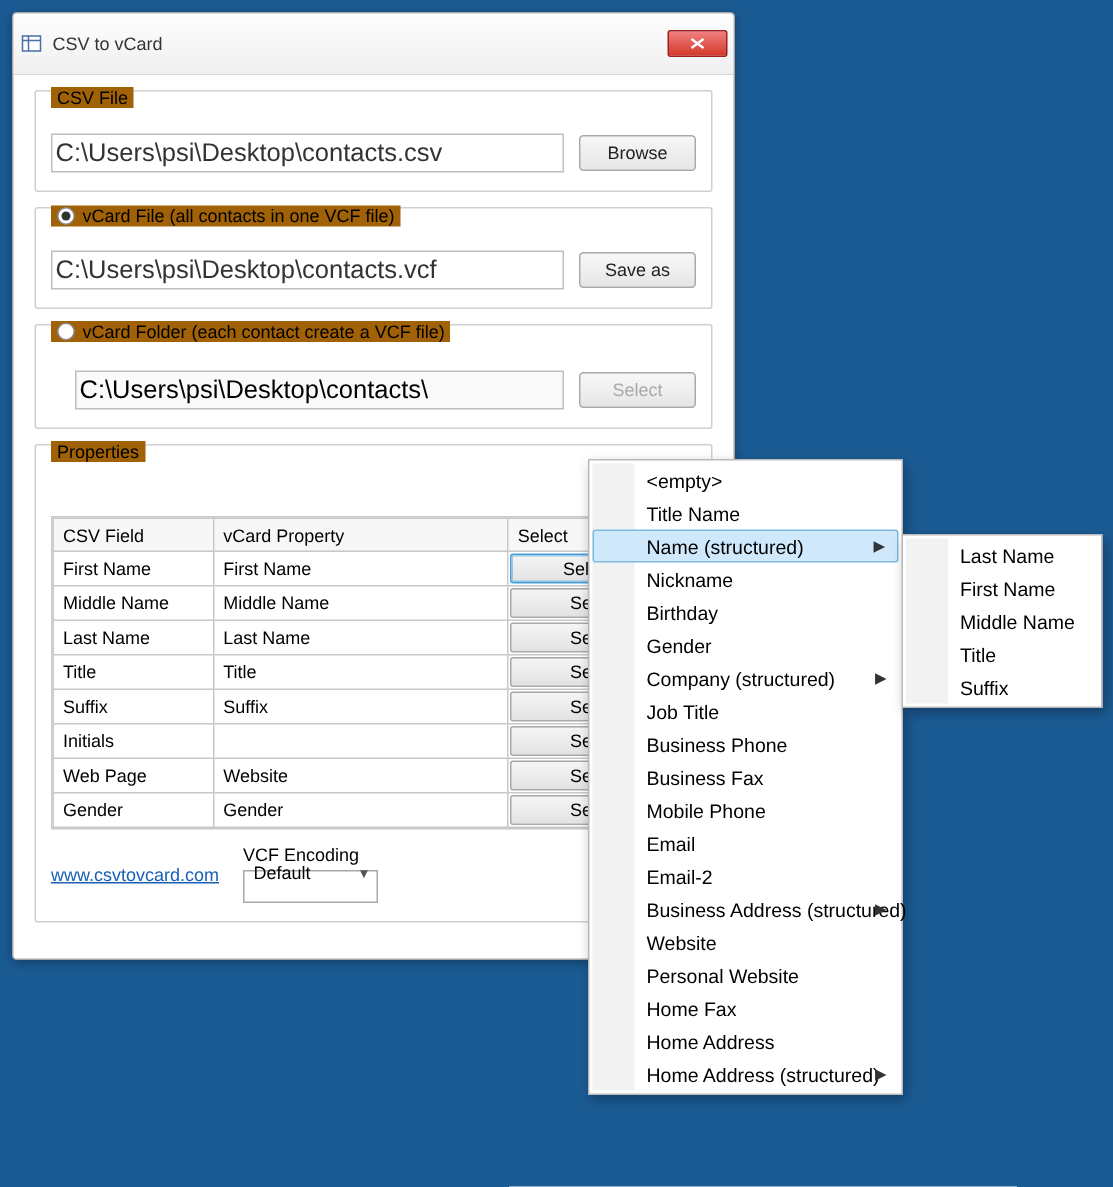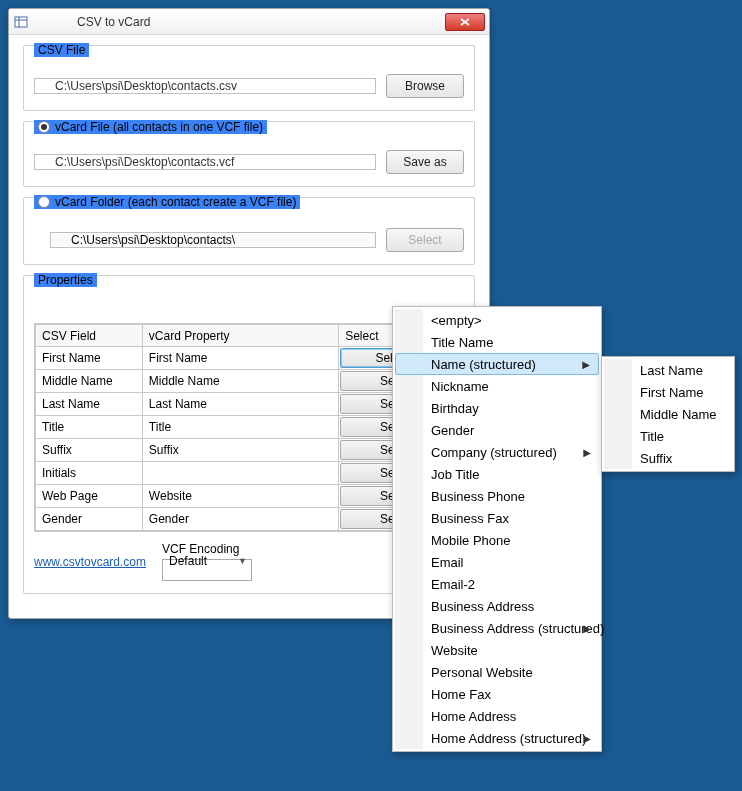--- a/index.html
+++ b/index.html
@@ -18,28 +18,27 @@
     position: absolute;
     left: 8px;
     top: 8px;
     width: 482px;
     background: #fff;
     border: 1px solid #a5a5a5;
     border-radius: 3px;
     box-shadow: 0 2px 8px rgba(0,0,0,0.3);
   }
   .titlebar {
-    height: 26px;
+    height: 41px;
     background: linear-gradient(#fefefe, #f0f0f0);
     border-bottom: 1px solid #d8d8d8;
     display: flex;
     align-items: center;
     padding: 0 4px;
     border-radius: 3px 3px 0 0;
-    gap: 42px;
   }
   .titlebar .app-icon {
     width: 16px;
     height: 16px;
     margin-right: 6px;
     display: flex;
     align-items: center;
     justify-content: center;
   }
   .titlebar .title {
@@ -68,21 +67,21 @@
     border: 1px solid #d0d0d0;
     border-radius: 2px;
     padding: 10px 10px 12px 10px;
     margin-bottom: 10px;
     position: relative;
   }
   .group-label, .radio-row {
     position: relative;
     top: -17px;
     margin-bottom: -10px;
-    background: #3b82f6;
+    background: #a16207;
     display: inline-flex;
     align-items: center;
     padding: 0 4px;
     gap: 5px;
     height: 14px;
   }
   .group.tight { padding-top: 14px; }
   .radio {
     width: 12px; height: 12px;
     border: 1px solid #888;
@@ -98,24 +97,24 @@
     background: #333;
     border-radius: 50%;
   }
   .row {
     display: flex;
     align-items: center;
     gap: 10px;
   }
   .text-input {
     flex: 1;
-    height: 16px;
+    height: 26px;
     border: 1px solid #bfbfbf;
-    padding: 0 20px;
-    font-size: 12px;
+    padding: 0 2px;
+    font-size: 17px;
     background: #fff;
     color: #333;
   }
   .text-input.disabled { color: #000000; background: #fafafa; margin-left: 16px; }
   .btn {
     min-width: 78px;
     height: 24px;
     background: linear-gradient(#f7f7f7, #e6e6e6);
     border: 1px solid #a8a8a8;
     border-radius: 3px;
@@ -424,21 +423,20 @@
       <div class="menu-item">Nickname</div>
       <div class="menu-item">Birthday</div>
       <div class="menu-item">Gender</div>
       <div class="menu-item">Company (structured)<span class="arrow">▶</span></div>
       <div class="menu-item">Job Title</div>
       <div class="menu-item">Business Phone</div>
       <div class="menu-item">Business Fax</div>
       <div class="menu-item">Mobile Phone</div>
       <div class="menu-item">Email</div>
       <div class="menu-item">Email-2</div>
-      <div class="menu-item">Business Address</div>
       <div class="menu-item">Business Address (structured)<span class="arrow">▶</span></div>
       <div class="menu-item">Website</div>
       <div class="menu-item">Personal Website</div>
       <div class="menu-item">Home Fax</div>
       <div class="menu-item">Home Address</div>
       <div class="menu-item">Home Address (structured)<span class="arrow">▶</span></div>
     </div>
 </div>
 
 <div class="menu menu2">

